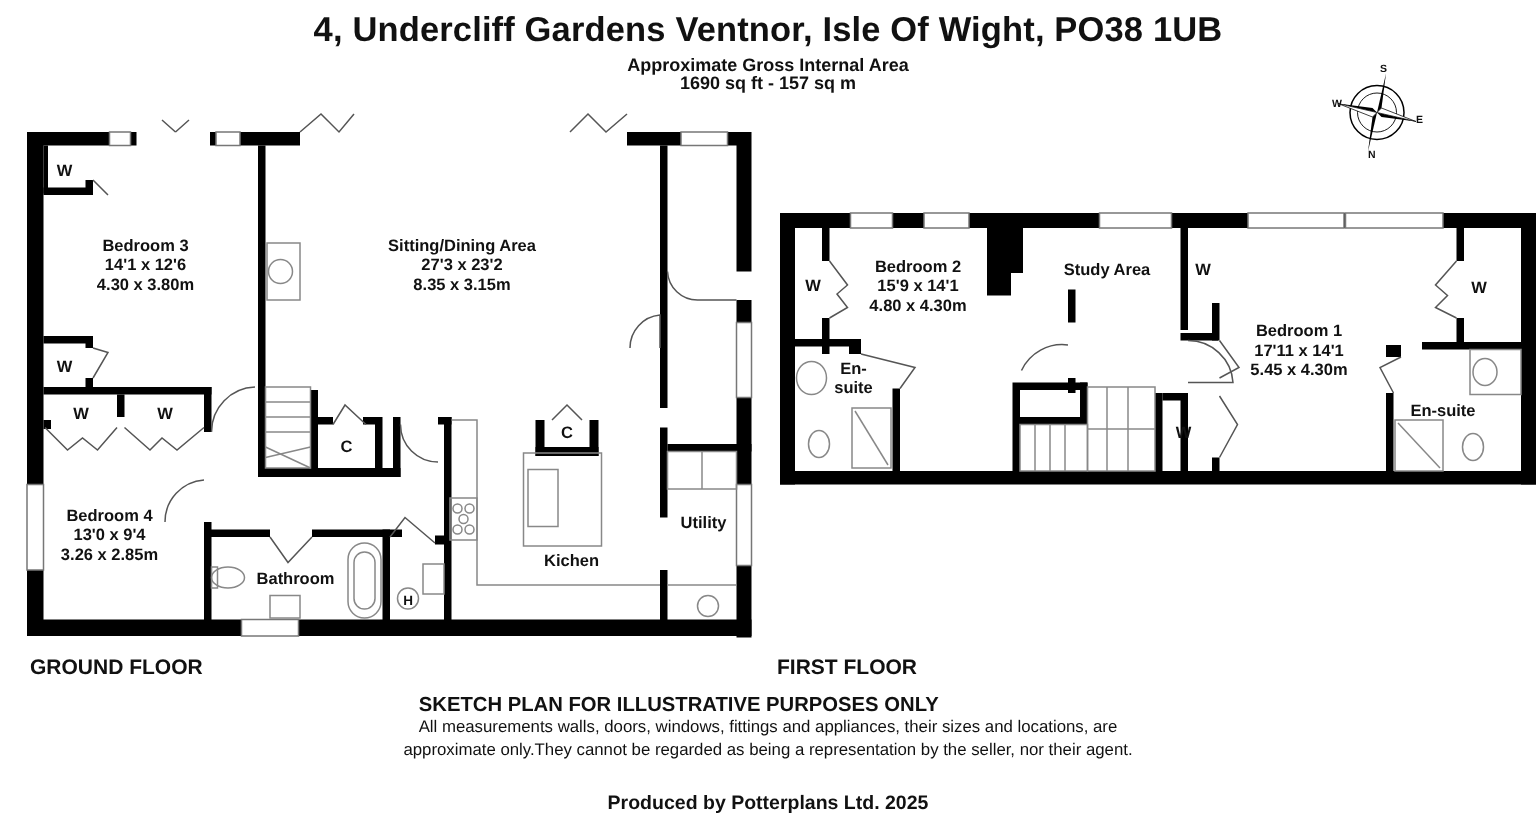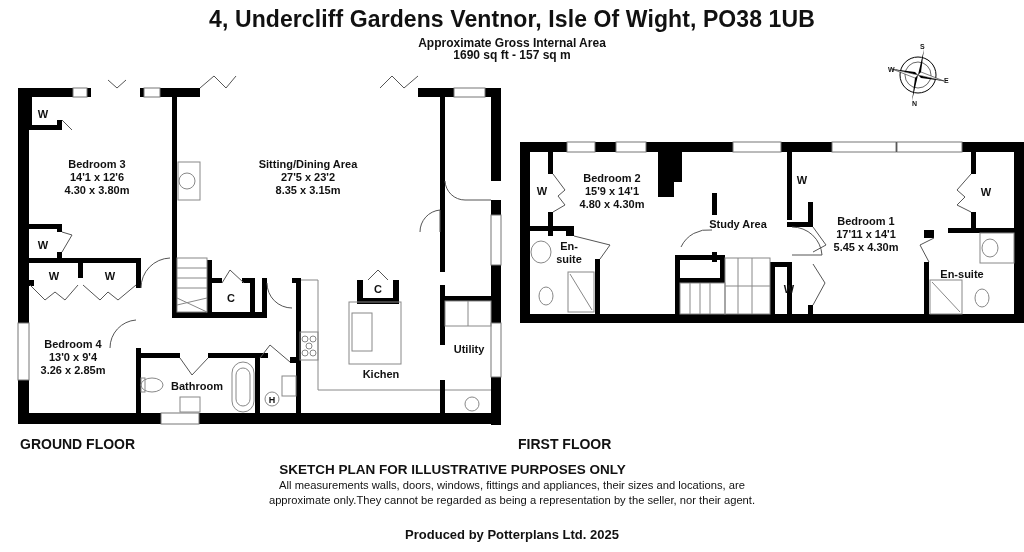--- a/index.html
+++ b/index.html
@@ -249,21 +249,21 @@
 <div class="abs" style="left:888px;top:66px;font-size:7px;font-weight:bold;">W</div>
 <div class="abs" style="left:912px;top:100px;font-size:7px;font-weight:bold;">N</div>
 
 <div class="room" style="left:97px;top:158px;">
   <div>Bedroom 3</div>
   <div>14'1 x 12'6</div>
   <div>4.30 x 3.80m</div>
 </div>
 <div class="room" style="left:308px;top:158px;">
   <div>Sitting/Dining Area</div>
-  <div>27'5 x 23'2</div>
+  <div>27'3 x 23'2</div>
   <div>8.35 x 3.15m</div>
 </div>
 <div class="room" style="left:73px;top:338px;">
   <div>Bedroom 4</div>
   <div>13'0 x 9'4</div>
   <div>3.26 x 2.85m</div>
 </div>
 <div class="room" style="left:197px;top:380px;">Bathroom</div>
 <div class="room" style="left:381px;top:368px;">Kichen</div>
 <div class="room" style="left:469px;top:343px;">Utility</div>
@@ -276,21 +276,21 @@
 <div class="lbl" style="left:378px;top:289px;">C</div>
 <div class="lbl" style="left:272px;top:400px;font-size:9px;">H</div>
 
 <div class="floor-label" style="left:20px;top:436px;">GROUND FLOOR</div>
 
 <div class="room" style="left:612px;top:172px;">
   <div>Bedroom 2</div>
   <div>15'9 x 14'1</div>
   <div>4.80 x 4.30m</div>
 </div>
-<div class="room" style="left:738px;top:174px;margin-top:44px;">Study Area</div>
+<div class="room" style="left:738px;top:174px;">Study Area</div>
 <div class="room" style="left:866px;top:215px;">
   <div>Bedroom 1</div>
   <div>17'11 x 14'1</div>
   <div>5.45 x 4.30m</div>
 </div>
 <div class="room" style="left:569px;top:240px;">
   <div>En-</div>
   <div>suite</div>
 </div>
 <div class="room" style="left:962px;top:268px;">En-suite</div>

